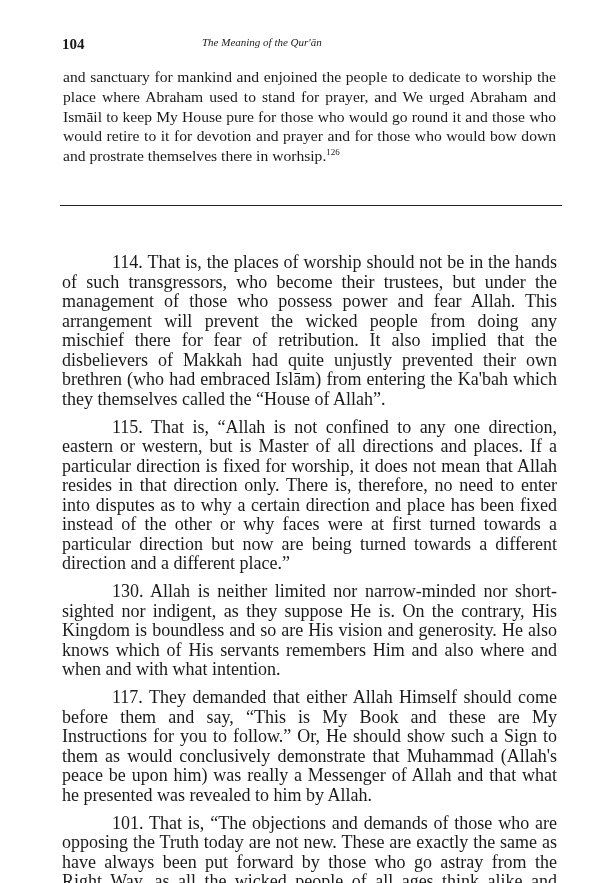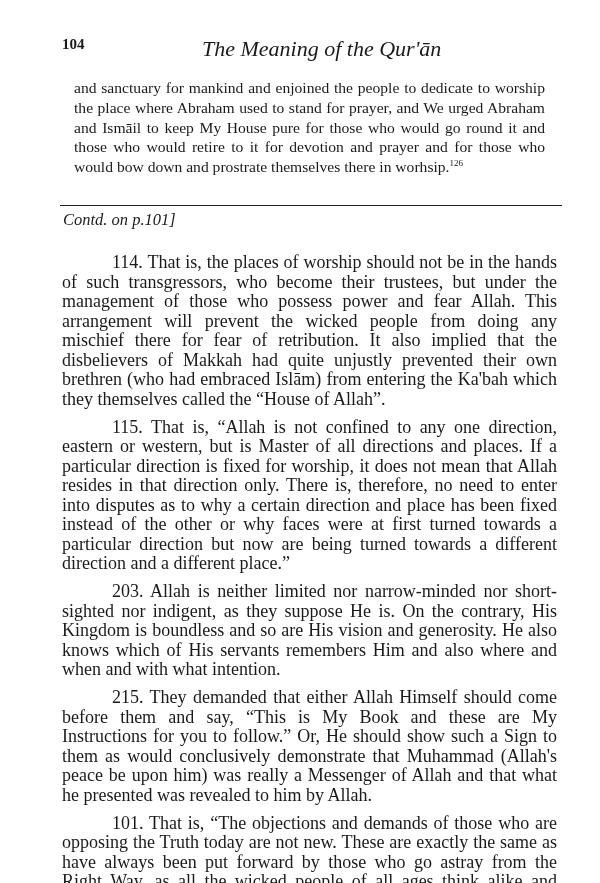--- a/index.html
+++ b/index.html
@@ -35,35 +35,35 @@
       left: 0;
       top: 0;
       font-weight: bold;
       font-size: 15px;
     }
     .book-title {
       position: absolute;
       left: 140px;
       top: 0;
       font-style: italic;
-      font-size: 22px;
+      font-size: 11px;
     }
     .body-text {
       position: absolute;
       left: 62px;
       width: 495px;
       font-size: 15.6px;
       line-height: 19.8px;
       text-align: justify;
     }
     .main-passage {
       top: 66px;
     }
     .main-passage p {
-      margin: 12px;
+      margin: 1px;
     }
     sup {
       font-size: 9px;
       vertical-align: super;
       line-height: 0;
     }
     .divider {
       position: absolute;
       left: 60px;
       top: 205px;
@@ -97,23 +97,22 @@
     <span class="page-number">104</span>
     <span class="book-title">The Meaning of the Qur'ān</span>
   </div>
 
   <div class="body-text main-passage">
     <p><span>and sanctuary for mankind and enjoined the people to dedicate to worship the place where Abraham used to stand for prayer, and We urged Abraham and Ismāil to keep My House pure for those who would go round it and those who would retire to it for devotion and prayer and for those who would bow down and prostrate themselves there in worhsip.</span><sup>126</sup></p>
   </div>
 
   <div class="divider"></div>
 
-  <div class="contd">Contd. on p.101]</div>
 
   <div class="body-text notes">
     <p class="note"><span>114.</span> <span>That is, the places of worship should not be in the hands of such transgressors, who become their trustees, but under the management of those who possess power and fear Allah. This arrangement will prevent the wicked people from doing any mischief there for fear of retribution. It also implied that the disbelievers of Makkah had quite unjustly prevented their own brethren (who had embraced Islām) from entering the Ka'bah which they themselves called the “House of Allah”.</span></p>
     <p class="note"><span>115.</span> <span>That is, “Allah is not confined to any one direction, eastern or western, but is Master of all directions and places. If a particular direction is fixed for worship, it does not mean that Allah resides in that direction only. There is, therefore, no need to enter into disputes as to why a certain direction and place has been fixed instead of the other or why faces were at first turned towards a particular direction but now are being turned towards a different direction and a different place.”</span></p>
-    <p class="note"><span>203.</span> <span>Allah is neither limited nor narrow-minded nor short-sighted nor indigent, as they suppose He is. On the contrary, His Kingdom is boundless and so are His vision and generosity. He also knows which of His servants remembers Him and also where and when and with what intention.</span></p>
-    <p class="note"><span>215.</span> <span>They demanded that either Allah Himself should come before them and say, “This is My Book and these are My Instructions for you to follow.” Or, He should show such a Sign to them as would conclusively demonstrate that Muhammad (Allah's peace be upon him) was really a Messenger of Allah and that what he presented was revealed to him by Allah.</span></p>
+    <p class="note"><span>130.</span> <span>Allah is neither limited nor narrow-minded nor short-sighted nor indigent, as they suppose He is. On the contrary, His Kingdom is boundless and so are His vision and generosity. He also knows which of His servants remembers Him and also where and when and with what intention.</span></p>
+    <p class="note"><span>117.</span> <span>They demanded that either Allah Himself should come before them and say, “This is My Book and these are My Instructions for you to follow.” Or, He should show such a Sign to them as would conclusively demonstrate that Muhammad (Allah's peace be upon him) was really a Messenger of Allah and that what he presented was revealed to him by Allah.</span></p>
     <p class="note"><span>101.</span> <span>That is, “The objections and demands of those who are opposing the Truth today are not new. These are exactly the same as have always been put forward by those who go astray from the Right Way, as all the wicked people of all ages think alike and suppose the same line of argument.”</span></p>
   </div>
 
 </div>
 
 </body></html>

